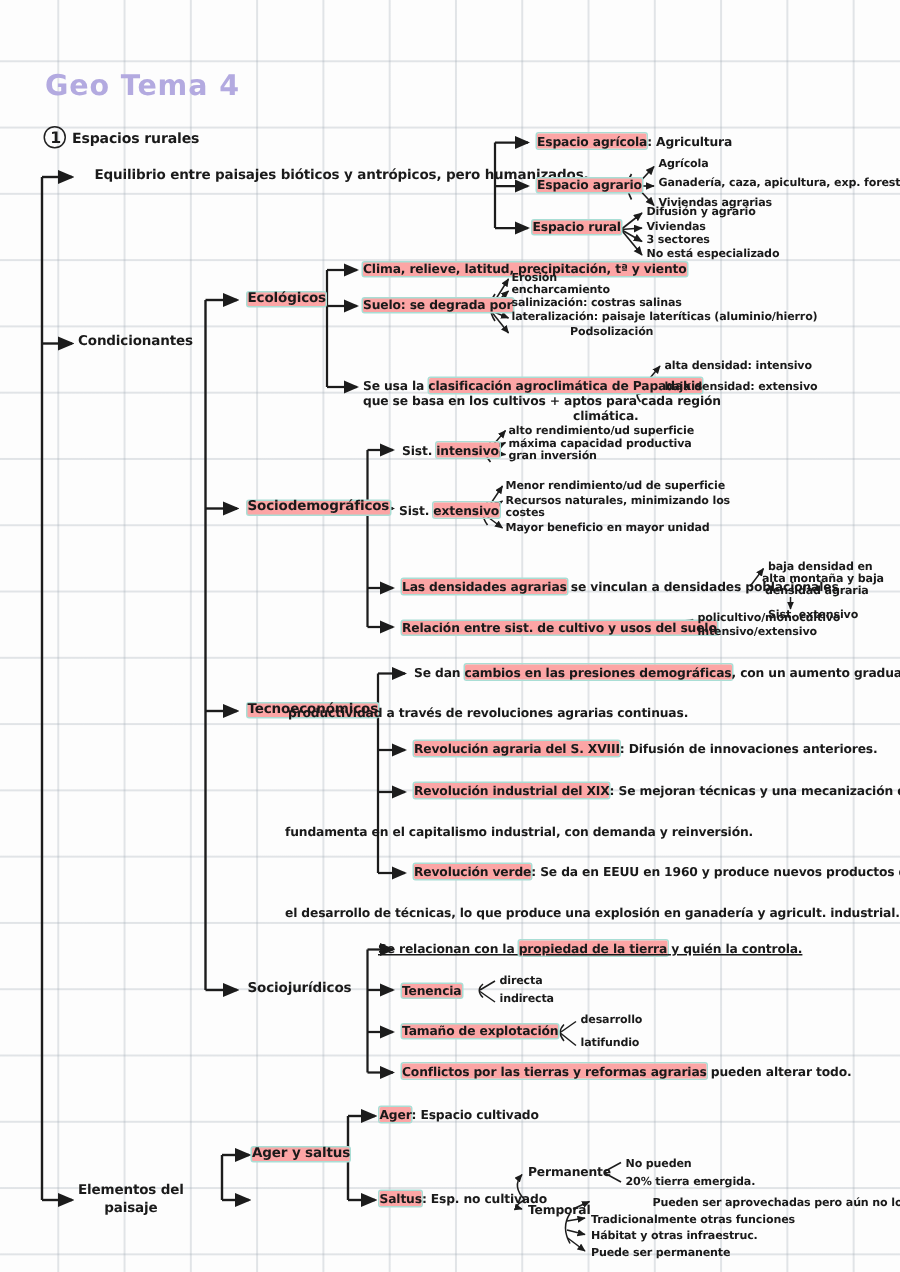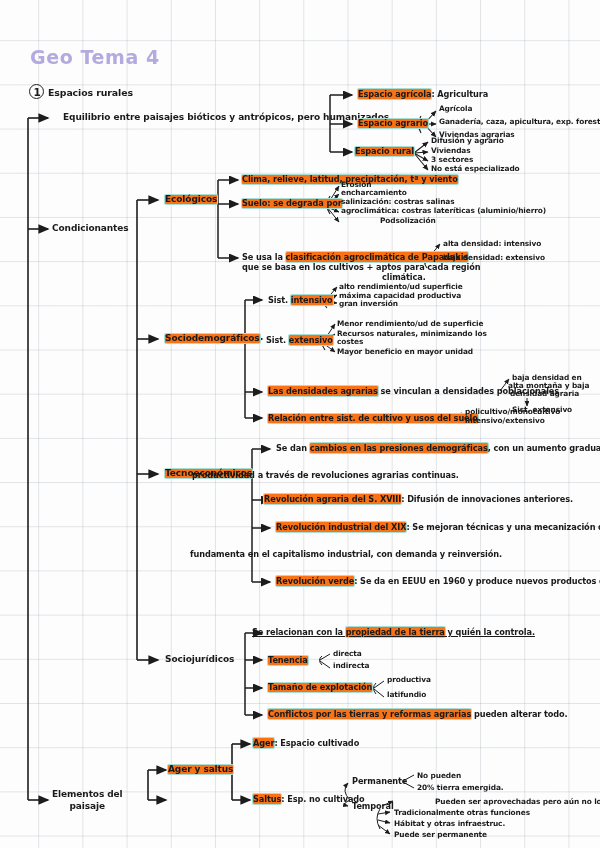--- a/index.html
+++ b/index.html
@@ -36,21 +36,21 @@
   .circ{
     position:absolute;left:29px;top:84px;width:13px;height:13px;
     border:1.3px solid #222;border-radius:50%;
   }
   .lvl1{font-size:9.4px;}
   .lvl2{font-size:9px;}
   .lvl3{font-size:8.2px;}
   .lvl4{font-size:7.4px;}
 
   .hl{
-    background:#f97316;
+    background:#fca5a5;
     box-shadow:0 0 0 1px #a9ded5;
     border-radius:1px;
   }
 
   svg{position:absolute;left:0;top:0;width:600px;height:848px;overflow:visible;}
   .ln{stroke:#1c1c1c;fill:none;}
 </style>
 </head>
 <body>
 
@@ -200,21 +200,21 @@
 paisaje</div>
 
     <div class="t hand lvl2 hl" style="left:165px;top:195px;">Ecológicos</div>
 
     <div class="t hand lvl3 hl" style="left:242px;top:175px;">Clima, relieve, latitud, precipitación, tª y viento</div>
 
     <div class="t hand lvl3 hl" style="left:242px;top:199px;">Suelo: se degrada por</div>
     <div class="t hand lvl4" style="left:341px;top:181px;">Erosión</div>
     <div class="t hand lvl4" style="left:341px;top:189px;">encharcamiento</div>
     <div class="t hand lvl4" style="left:341px;top:198px;">salinización: costras salinas</div>
-    <div class="t hand lvl4" style="left:341px;top:207px;">agroclimática: costras lateríticas (aluminio/hierro)</div>
+    <div class="t hand lvl4" style="left:341px;top:207px;">lateralización: paisaje lateríticas (aluminio/hierro)</div>
     <div class="t hand lvl4" style="left:341px;top:217px;margin-left:39px;">Podsolización</div>
 
     <div class="t hand lvl3" style="left:242px;top:253px;"><span>Se usa la </span><span class="hl">clasificación agroclimática de Papadakis</span></div>
     <div class="t hand lvl3" style="left:242px;top:263px;">que se basa en los cultivos + aptos para cada región</div>
     <div class="t hand lvl3" style="left:382px;top:273px;">climática.</div>
     <div class="t hand lvl4" style="left:443px;top:240px;">alta densidad: intensivo</div>
     <div class="t hand lvl4" style="left:443px;top:254px;">baja densidad: extensivo</div>
 
     <div class="t hand lvl2 hl" style="left:165px;top:334px;">Sociodemográficos</div>
 
@@ -237,37 +237,38 @@
 
     <div class="t hand lvl3 hl" style="left:268px;top:414px;">Relación entre sist. de cultivo y usos del suelo</div>
     <div class="t hand lvl4" style="left:465px;top:408px;">policultivo/monocultivo</div>
     <div class="t hand lvl4" style="left:465px;top:417px;">intensivo/extensivo</div>
 
     <div class="t hand lvl2 hl" style="left:165px;top:469px;">Tecnoeconómicos</div>
 
     <div class="t hand lvl3" style="left:276px;top:444px;"><span>Se dan </span><span class="hl">cambios en las presiones demográficas</span><span>, con un aumento gradual de la</span></div>
     <div class="t hand lvl3" style="left:192px;top:471px;">productividad a través de revoluciones agrarias continuas.</div>
 
-    <div class="t hand lvl3" style="left:264px;top:495px;"><span class="hl">Revolución agraria del S. XVIII</span><span>: Difusión de innovaciones anteriores.</span></div>
+    <div class="t hand lvl3" style="left:276px;top:495px;"><span class="hl">Revolución agraria del S. XVIII</span><span>: Difusión de innovaciones anteriores.</span></div>
 
     <div class="t hand lvl3" style="left:276px;top:523px;"><span class="hl">Revolución industrial del XIX</span><span>: Se mejoran técnicas y una mecanización que se</span></div>
     <div class="t hand lvl3" style="left:190px;top:550px;">fundamenta en el capitalismo industrial, con demanda y reinversión.</div>
 
     <div class="t hand lvl3" style="left:276px;top:577px;"><span class="hl">Revolución verde</span><span>: Se da en EEUU en 1960 y produce nuevos productos químicos y</span></div>
+    <div class="t hand lvl3" style="left:190px;top:604px;">el desarrollo de técnicas, lo que produce una explosión en ganadería y agricult. industrial.</div>
 
     <div class="t hand lvl2" style="left:165px;top:655px;">Sociojurídicos</div>
 
     <div class="t hand lvl3" style="left:252px;top:628px;text-decoration:underline;"><span>Se relacionan con la </span><span class="hl">propiedad de la tierra</span><span> y quién la controla.</span></div>
 
     <div class="t hand lvl3 hl" style="left:268px;top:656px;">Tenencia</div>
     <div class="t hand lvl4" style="left:333px;top:650px;">directa</div>
     <div class="t hand lvl4" style="left:333px;top:662px;">indirecta</div>
 
     <div class="t hand lvl3 hl" style="left:268px;top:683px;">Tamaño de explotación</div>
-    <div class="t hand lvl4" style="left:387px;top:676px;">productiva</div>
+    <div class="t hand lvl4" style="left:387px;top:676px;">desarrollo</div>
     <div class="t hand lvl4" style="left:387px;top:691px;">latifundio</div>
 
     <div class="t hand lvl3" style="left:268px;top:710px;"><span class="hl">Conflictos por las tierras y reformas agrarias</span><span> pueden alterar todo.</span></div>
 
     <div class="t hand lvl2 hl" style="left:168px;top:765px;">Ager y saltus</div>
 
     <div class="t hand lvl3" style="left:253px;top:739px;"><span class="hl">Ager</span><span>: Espacio cultivado</span></div>
 
     <div class="t hand lvl3" style="left:253px;top:795px;"><span class="hl">Saltus</span><span>: Esp. no cultivado</span></div>
 

